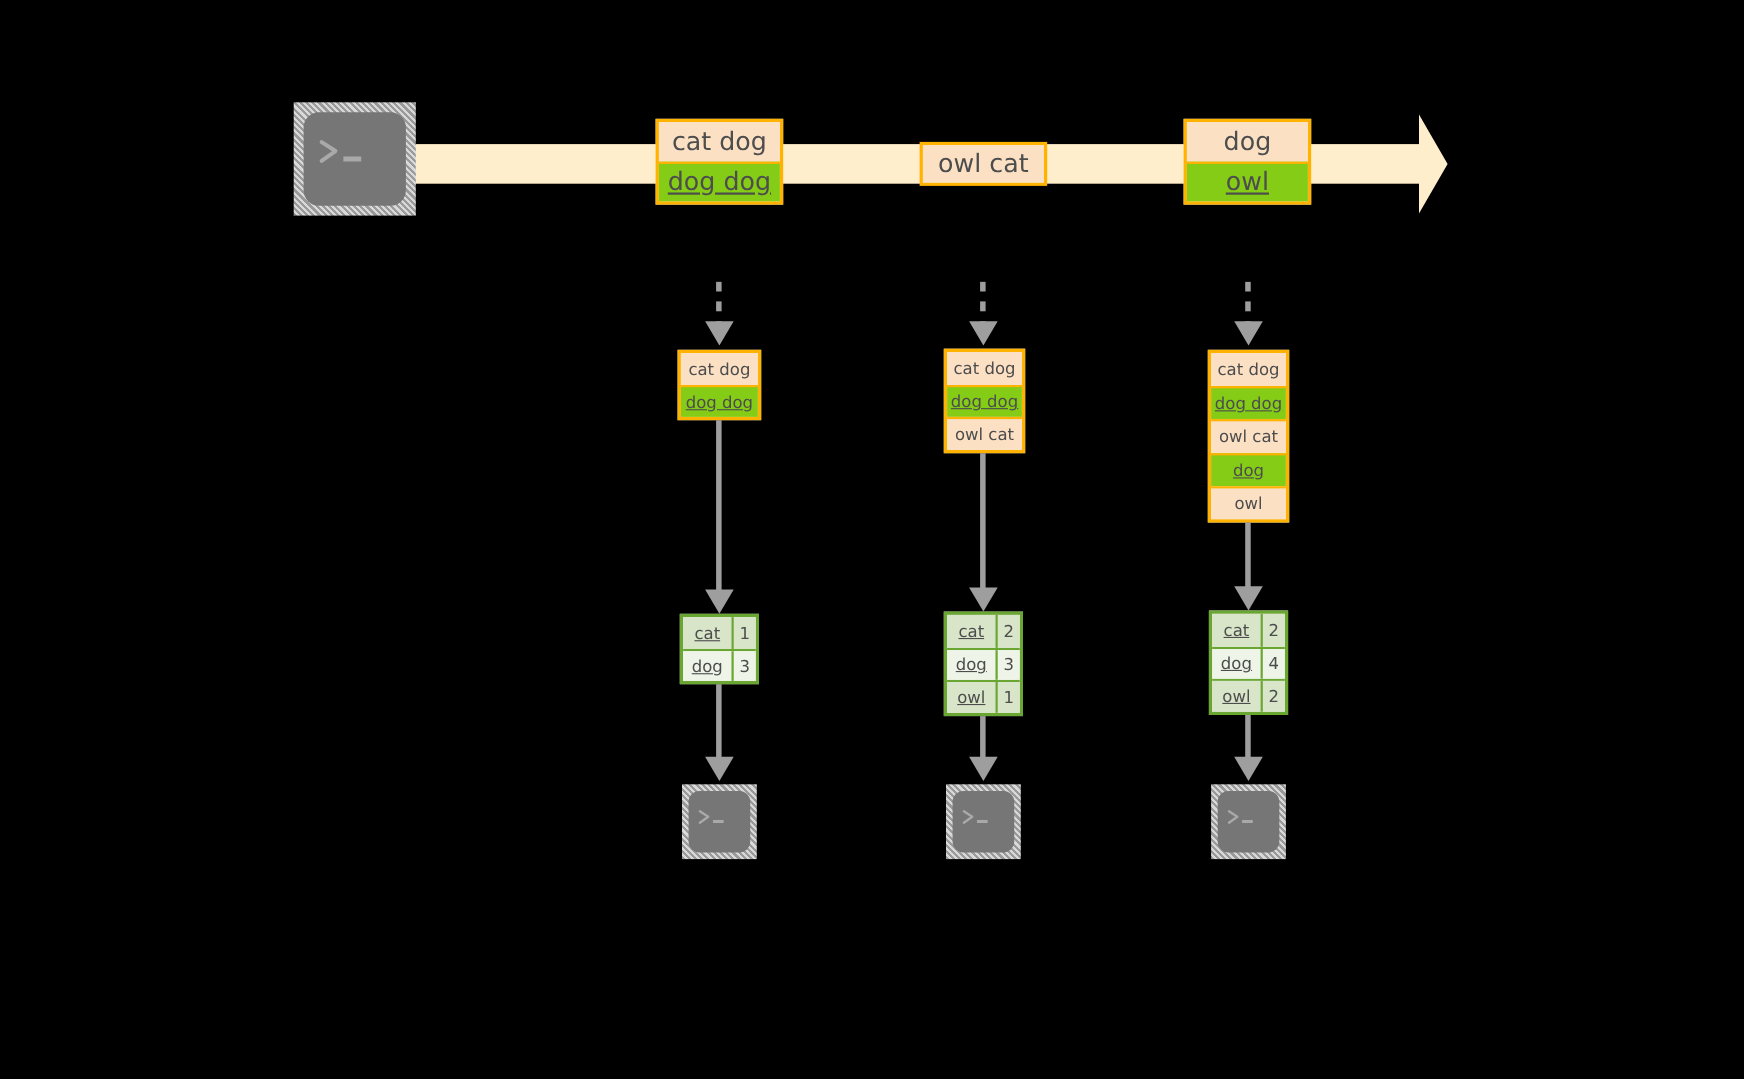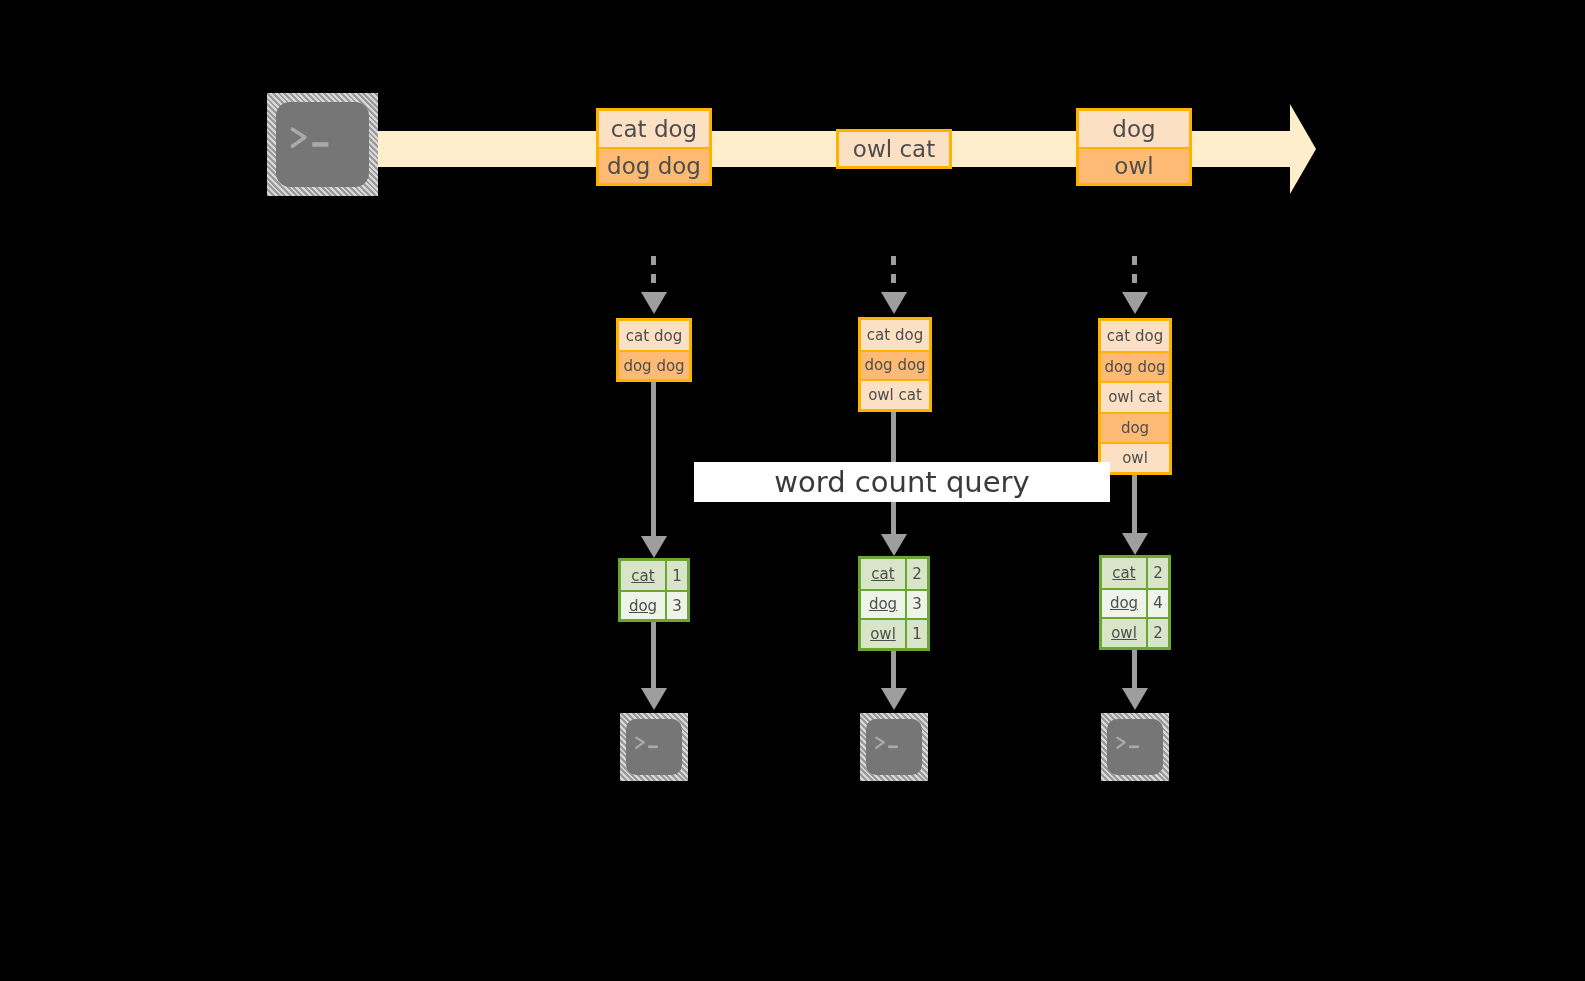--- a/index.html
+++ b/index.html
@@ -22,21 +22,21 @@
         background:#767676;border-radius:14px;position:relative;}
   .term-inner svg{position:absolute;left:12%;top:18%;width:58%;height:52%;}
 
   
   .obox{position:absolute;box-sizing:border-box;border:3px solid #ffb300;
         background:#fdf5ec;}
   .obox .row{box-sizing:border-box;display:flex;align-items:center;
         justify-content:center;color:#4d4d4d;white-space:nowrap;}
   .obox .row + .row{border-top:2px solid #ffb300;}
   .obox .row.alt{background:#fbe0c4;}
-  .obox .row.plain{background:#fdba74;}
+  .obox .row.plain{background:#84cc16;text-decoration:underline;}
 
   
   .gbox{position:absolute;box-sizing:border-box;border:3px solid #6aa632;
         background:#eef4e7;}
   .gbox .grow{box-sizing:border-box;display:flex;}
   .gbox .grow + .grow{border-top:2px solid #6aa632;}
   .gbox .grow.alt .gc{background:#d9e5c9;}
   .gbox .grow.plain .gc{background:#eef4e7;}
   .gbox .gc{box-sizing:border-box;display:flex;align-items:center;
         justify-content:center;color:#4d4d4d;}
@@ -195,15 +195,14 @@
 
   <div class="term" style="left:1101px;top:713px;width:68px;height:68px;padding:6px;">
     <div class="term-inner" style="border-radius:10px;">
       <svg viewBox="0 0 60 32">
         <path d="M6 5 L20 14 L6 24" fill="none" stroke="#a9a9a9" stroke-width="4" stroke-linecap="round" stroke-linejoin="round"></path>
         <path d="M28 22 L46 22" fill="none" stroke="#a9a9a9" stroke-width="5"></path>
       </svg>
     </div>
   </div>
 
-  <div class="qlabel" style="left:694px;top:462px;width:416px;height:40px;font-size:29px;">word count query</div>
 
 </div>
 
 </body></html>

